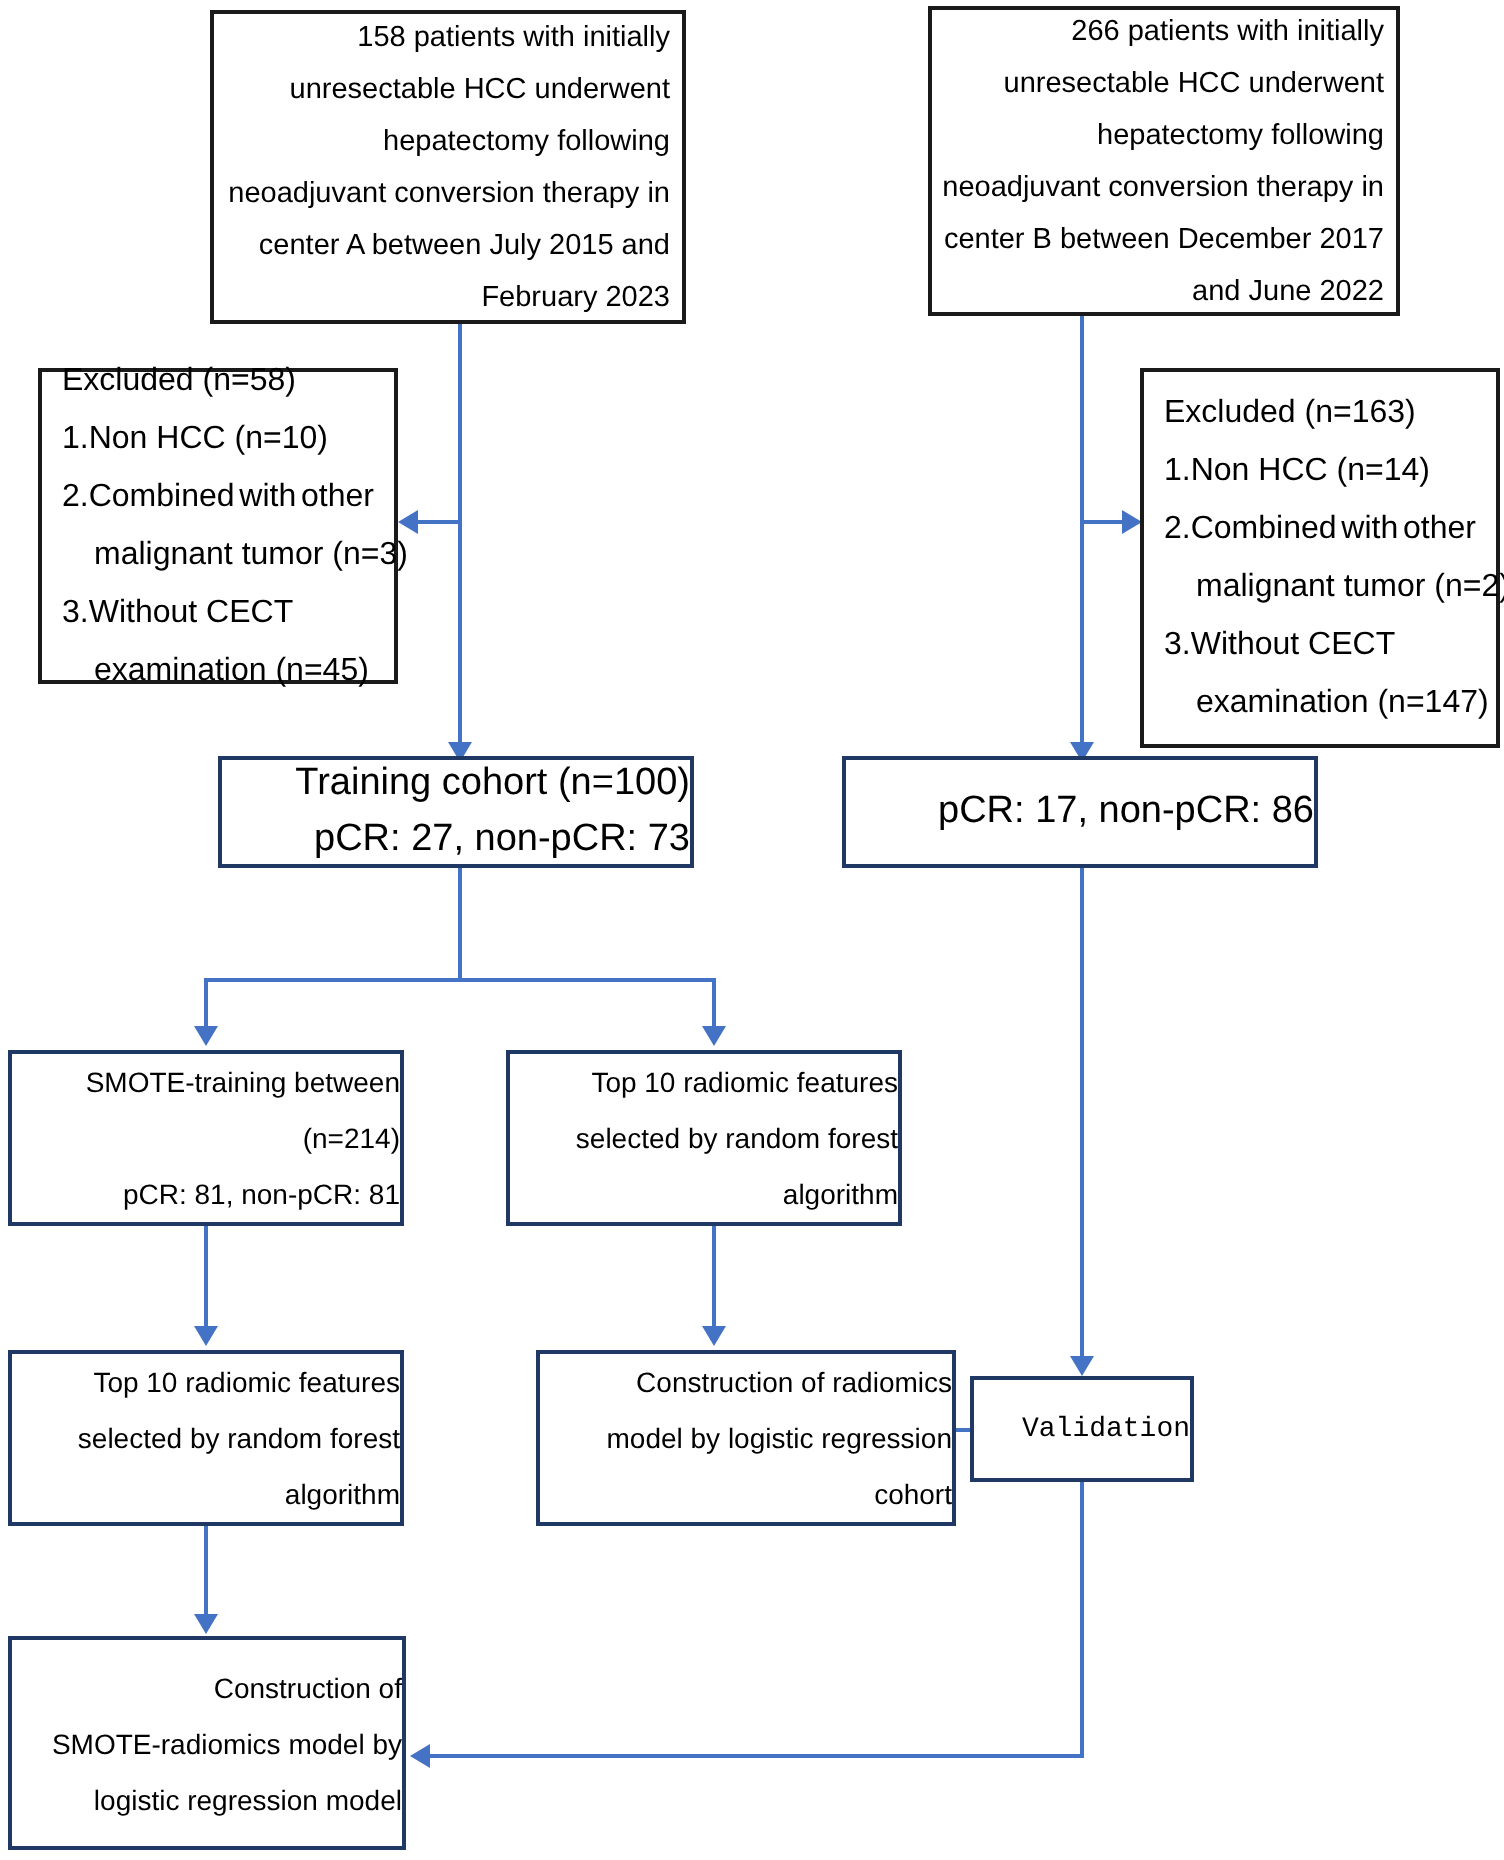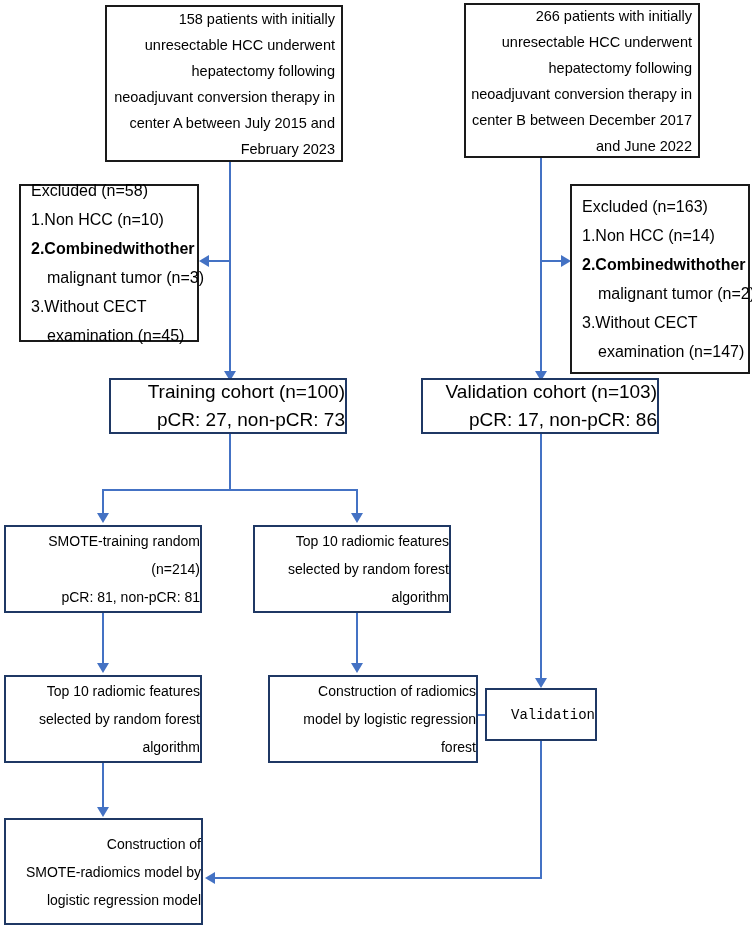--- a/index.html
+++ b/index.html
@@ -46,22 +46,21 @@
   .node.left-align {
     align-items: flex-start;
     text-align: left;
   }
   .node.left-align .line {
     display: block;
     width: 100%;
   }
   .node.left-align .line.justify {
     display: flex;
-    justify-content: flex-start;
-    font-weight: bold;
+    justify-content: space-between;
   }
   .node.left-align .line.indent {
     padding-left: 16px;
   }
 
   
   .t15 { font-size: 14.5px; line-height: 26px; }
   .t15b { font-size: 19px; line-height: 28px; }
   .t14 { font-size: 16px; line-height: 29px; }
   .t14s { font-size: 14px; line-height: 28px; }
@@ -182,46 +181,45 @@
     <span class="line">3.Without CECT</span>
     <span class="line indent">examination (n=147)</span>
   </div>
 
   <div class="node navy t15b" style="left:109px; top:378px; width:238px; height:56px;">
     <span class="line">Training cohort (n=100)</span>
     <span class="line">pCR: 27, non-pCR: 73</span>
   </div>
 
   <div class="node navy t15b" style="left:421px; top:378px; width:238px; height:56px;">
-    <span class="line">Validation cohort (n=103)</span>
     <span class="line">pCR: 17, non-pCR: 86</span>
   </div>
 
   <div class="node navy t14s" style="left:4px; top:525px; width:198px; height:88px;">
-    <span class="line">SMOTE-training random</span>
+    <span class="line">SMOTE-training between</span>
     <span class="line">(n=214)</span>
     <span class="line">pCR: 81, non-pCR: 81</span>
   </div>
 
   <div class="node navy t14s" style="left:253px; top:525px; width:198px; height:88px;">
     <span class="line">Top 10 radiomic features</span>
     <span class="line">selected by random forest</span>
     <span class="line">algorithm</span>
   </div>
 
   <div class="node navy t14s" style="left:4px; top:675px; width:198px; height:88px;">
     <span class="line">Top 10 radiomic features</span>
     <span class="line">selected by random forest</span>
     <span class="line">algorithm</span>
   </div>
 
   <div class="node navy t14s" style="left:253px; top:675px; width:210px; height:88px;margin-left:15px;">
     <span class="line">Construction of radiomics</span>
     <span class="line">model by logistic regression</span>
-    <span class="line">forest</span>
+    <span class="line">cohort</span>
   </div>
 
   <div class="node navy t14s" style="left:485px; top:688px; width:112px; height:53px;font-family:Liberation Mono, monospace;">
     <span class="line">Validation</span>
   </div>
 
   <div class="node navy t14s" style="left:4px; top:818px; width:199px; height:107px;">
     <span class="line">Construction of</span>
     <span class="line">SMOTE-radiomics model by</span>
     <span class="line">logistic regression model</span>

